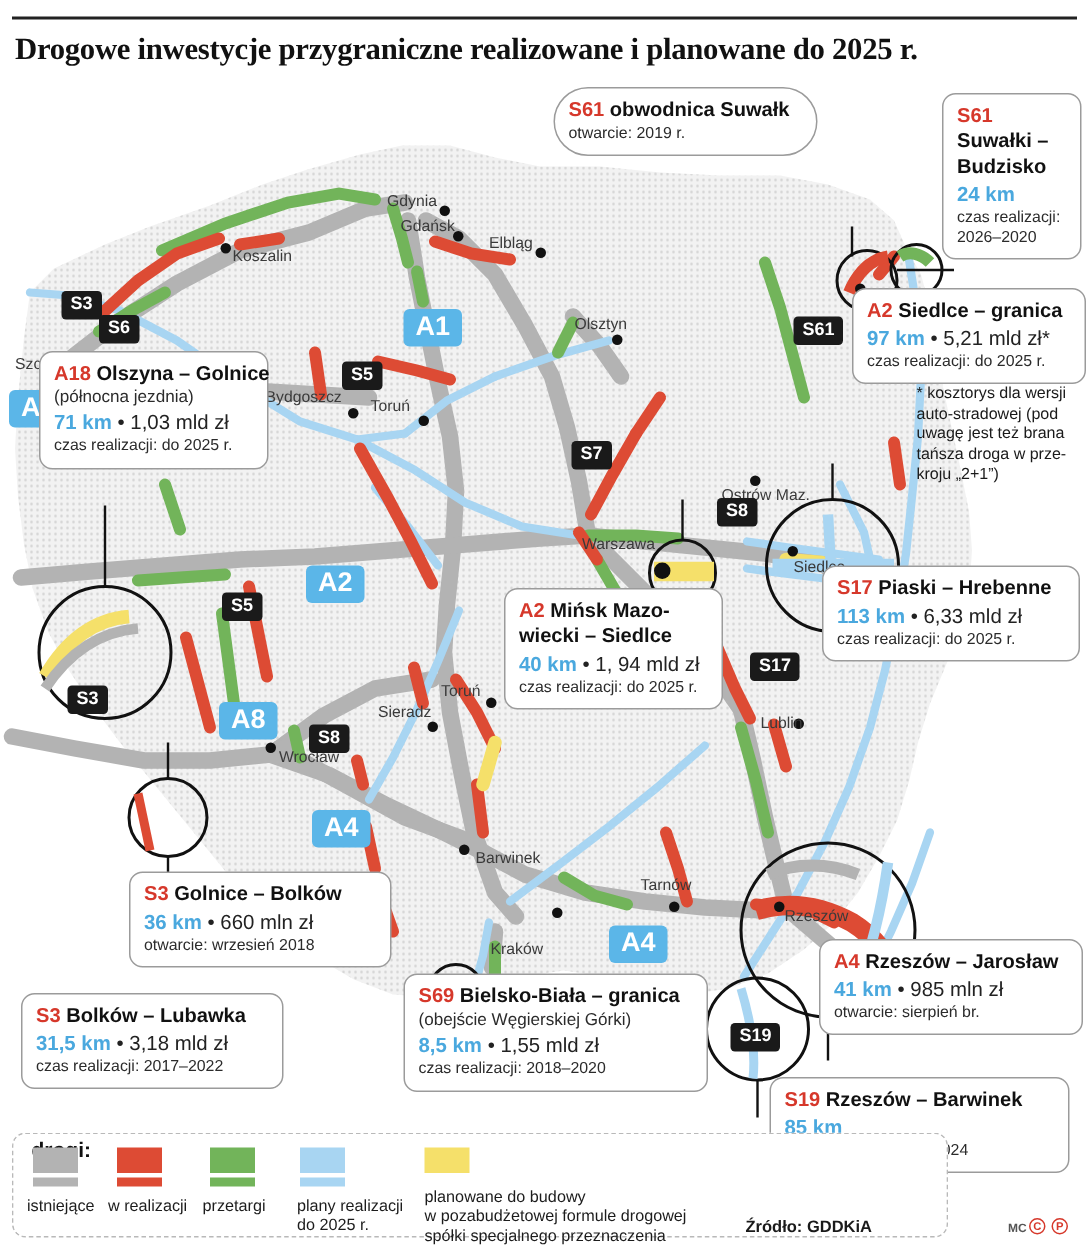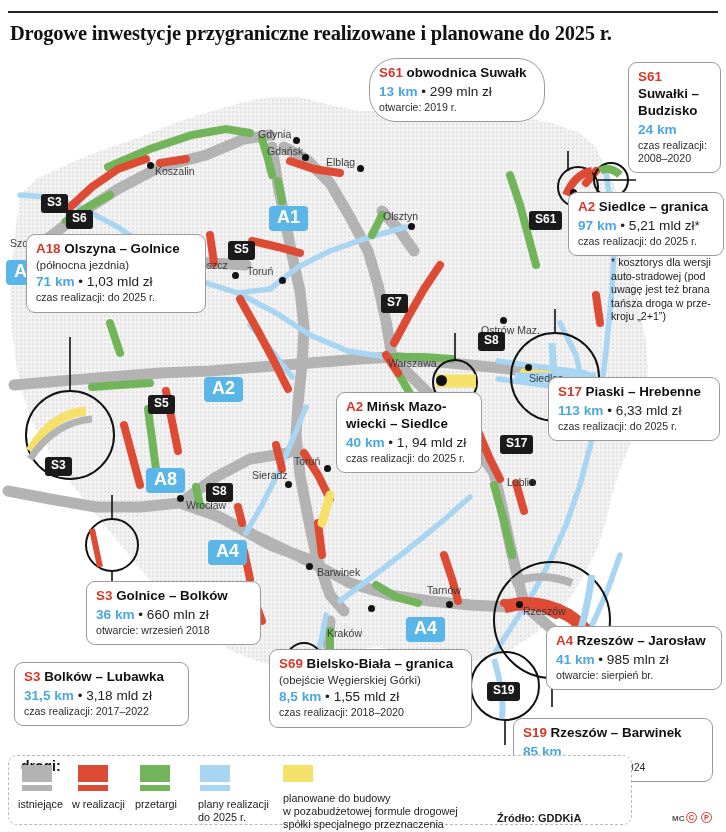--- a/index.html
+++ b/index.html
@@ -385,39 +385,38 @@
       <div class="shield express" style="left: 426px; top: 365px;">S7</div>
       <div class="shield express" style="left: 500px; top: 380px;">S17</div>
       <div class="shield motorway" style="left: 208px; top: 485px;">A4</div>
       <div class="shield motorway" style="left: 406px; top: 562px;">A4</div>
       <div class="shield express" style="left: 487px; top: 627px;">S19</div>
     </div>
 </div>
 
 <div class="callout" style="left:369px; top:58px; width:176px;border-radius:27px;">
   <div class="ttl"><span class="road-no">S61</span> <span>obwodnica Suwałk</span></div>
-  <div class="metric"><span class="km">13 km</span> <span>• 299 mln zł</span></div>
   <div class="note">otwarcie: 2019 r.</div>
 </div>
 
 <div class="callout" style="left:628px; top:62px; width:93px;">
   <div class="ttl wrap"><span class="road-no">S61</span> <span>Suwałki – Budzisko</span></div>
   <div class="metric"><span class="km">24 km</span></div>
-  <div class="note">czas realizacji: 2008–2020</div>
+  <div class="note">czas realizacji: 2026–2020</div>
 </div>
 
 <div class="callout" style="left:568px; top:192px; width:156px;">
   <div class="ttl"><span class="road-no">A2</span> <span>Siedlce – granica</span></div>
   <div class="metric"><span class="km">97 km</span> <span>• 5,21 mld zł*</span></div>
   <div class="note">czas realizacji: do 2025 r.</div>
 </div>
 
 <div id="footnote" style="left:611px; top:256px;">* kosztorys dla wersji auto-stradowej (pod uwagę jest też brana tańsza droga  w prze-kroju „2+1”)</div>
 
-<div class="callout" style="left:26px; top:234px; width:180px;">
+<div class="callout" style="left:26px; top:234px; width:153px;">
   <div class="ttl"><span class="road-no">A18</span> <span>Olszyna – Golnice</span></div>
   <div class="sub">(północna jezdnia)</div>
   <div class="metric"><span class="km">71 km</span> <span>• 1,03 mld zł</span></div>
   <div class="note">czas realizacji: do 2025 r.</div>
 </div>
 
 <div class="callout" style="left:336px; top:392px; width:146px;">
   <div class="ttl wrap"><span class="road-no">A2</span> <span>Mińsk Mazo-wiecki – Siedlce</span></div>
   <div class="metric"><span class="km">40 km</span> <span>• 1, 94 mld zł</span></div>
   <div class="note">czas realizacji: do 2025 r.</div>

